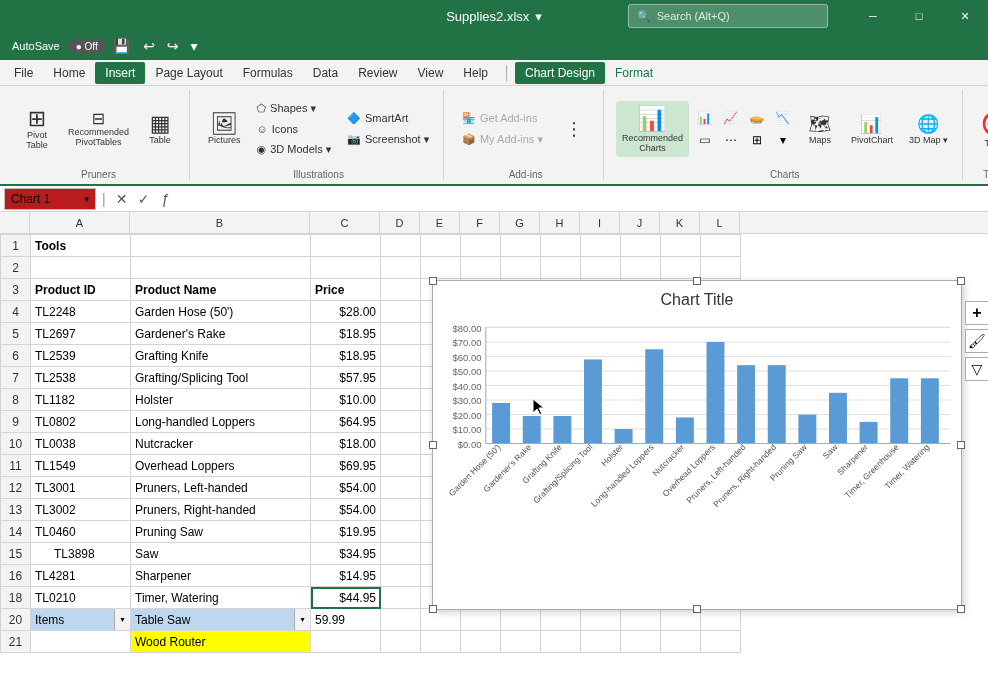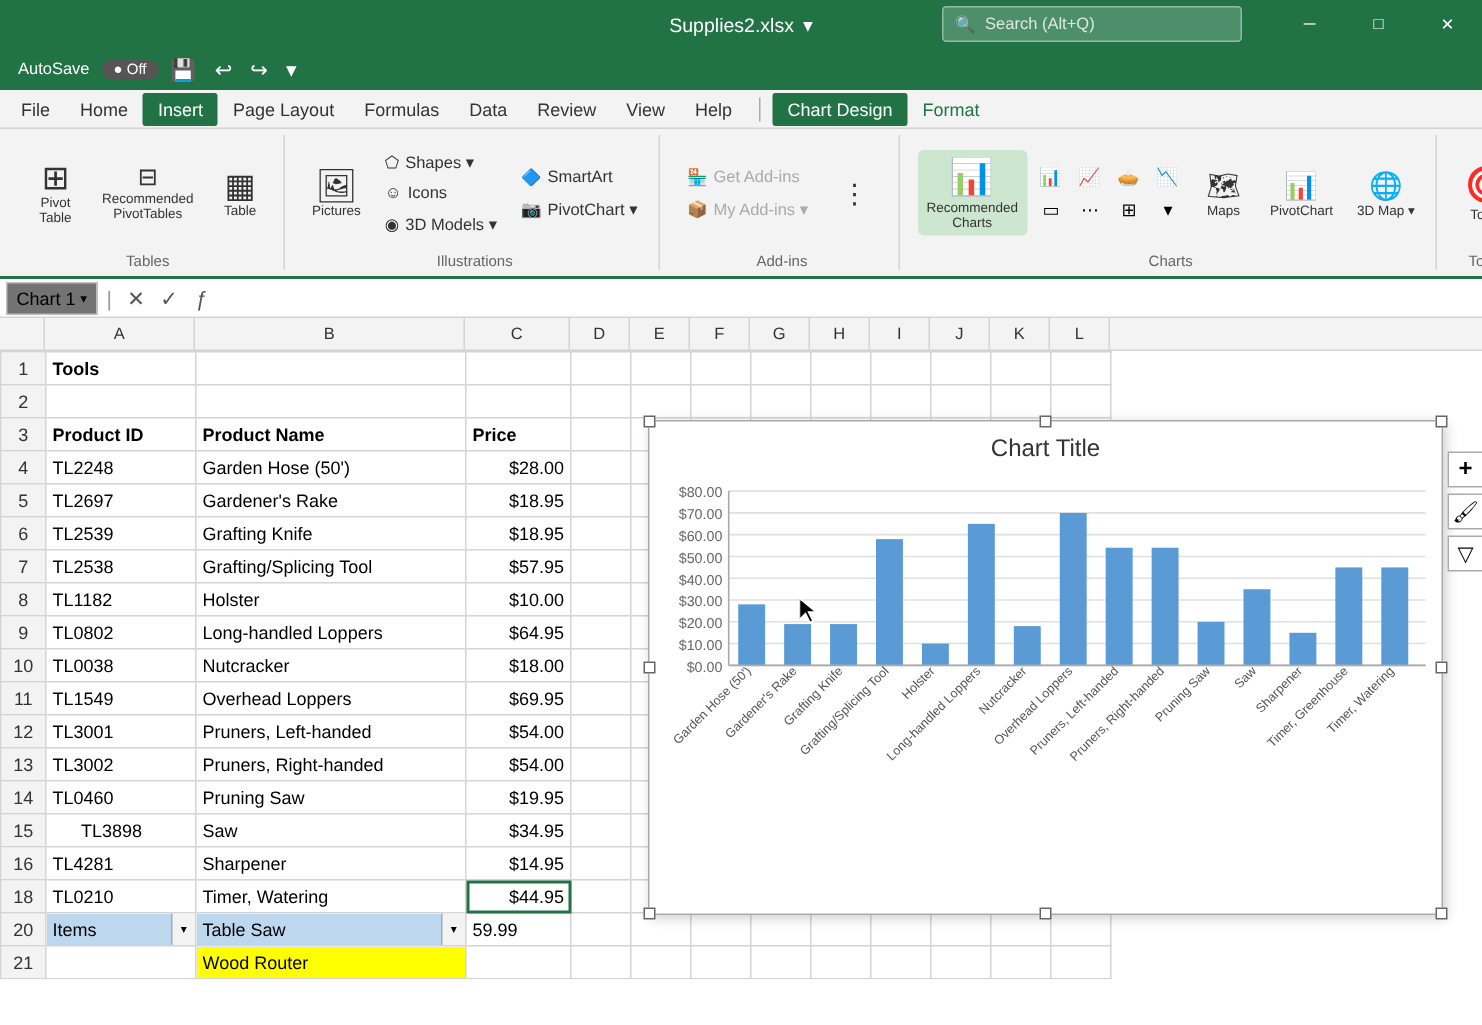--- a/index.html
+++ b/index.html
@@ -152,28 +152,28 @@
     .formula-bar {
       display: flex;
       align-items: center;
       height: 26px;
       border-bottom: 1px solid #d4d4d4;
       background: white;
       padding: 0 4px;
       gap: 4px;
     }
     .name-box {
-      width: 61px;
+      width: 92px;
       height: 22px;
       border: 1px solid #c0c0c0;
       padding: 0 6px;
       font-size: 12px;
       display: flex;
       align-items: center;
-      background: #737373;
+      background: #b91c1c;
     }
     .formula-divider { color: #999; font-size: 14px; margin: 0 2px; }
     .formula-btns { display: flex; gap: 2px; }
     .formula-btn { width: 20px; height: 20px; display: flex; align-items: center; justify-content: center; cursor: pointer; font-size: 14px; color: #555; }
     .formula-input { flex: 1; height: 22px; border: none; outline: none; font-size: 12px; }
 
     
     .quick-access {
       display: flex;
       align-items: center;
@@ -326,21 +326,21 @@
         </div>
         <div class="ribbon-btn">
           <span class="icon-sm">⊟</span>
           <span style="font-size:9px;text-align:center">Recommended<br>PivotTables</span>
         </div>
         <div class="ribbon-btn">
           <span class="icon">▦</span>
           <span style="font-size:9px">Table</span>
         </div>
       </div>
-      <div class="ribbon-group-label">Tables</div>
+      <div class="ribbon-group-label">Pruners</div>
     </div>
 
     <div class="ribbon-group">
       <div class="ribbon-group-items">
         <div class="ribbon-btn">
           <span class="icon">🖼</span>
           <span style="font-size:9px">Pictures</span>
         </div>
         <div class="ribbon-col">
           <div class="ribbon-btn-small">
@@ -356,21 +356,21 @@
             <span>3D Models ▾</span>
           </div>
         </div>
         <div class="ribbon-col">
           <div class="ribbon-btn-small">
             <span>🔷</span>
             <span>SmartArt</span>
           </div>
           <div class="ribbon-btn-small">
             <span>📷</span>
-            <span>PivotChart ▾</span>
+            <span>Screenshot ▾</span>
           </div>
         </div>
       </div>
       <div class="ribbon-group-label">Illustrations</div>
     </div>
 
     <div class="ribbon-group">
       <div class="ribbon-group-items">
         <div class="ribbon-col">
           <div class="ribbon-btn-small">

